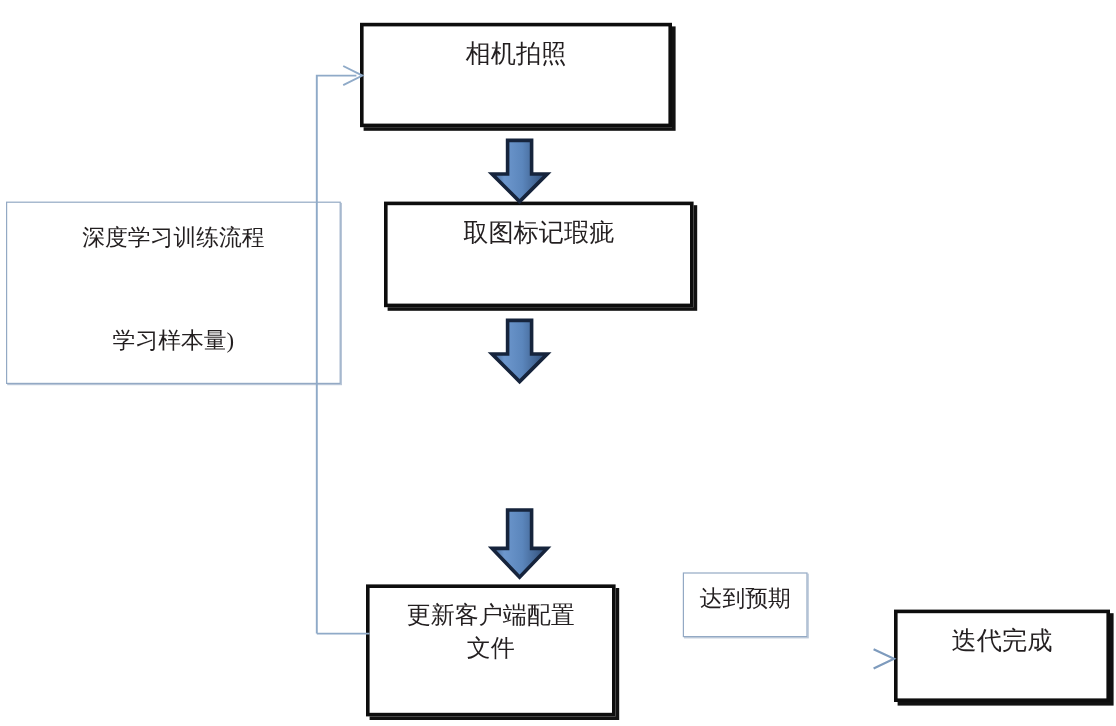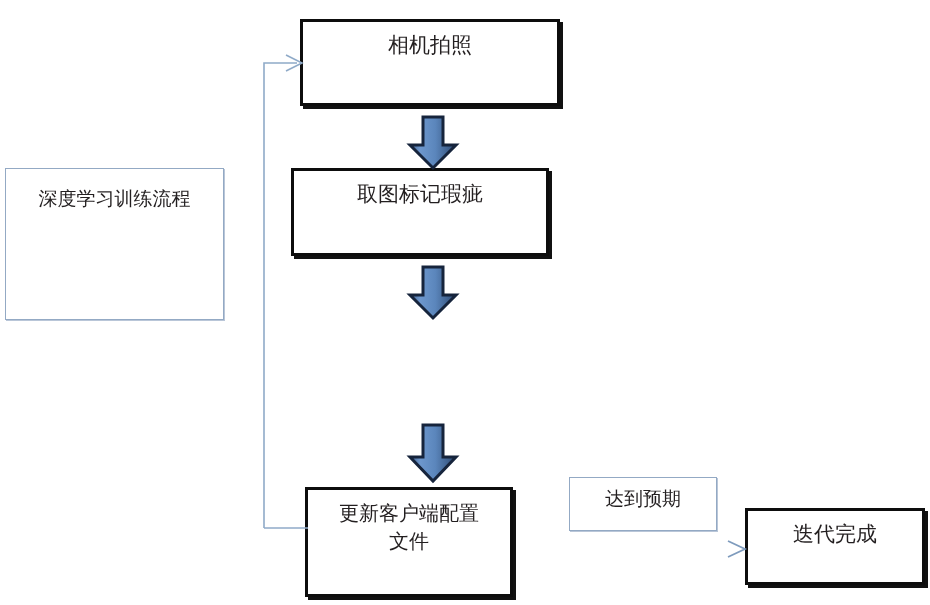--- a/index.html
+++ b/index.html
@@ -78,43 +78,44 @@
 
   
   .block-arrow { position: absolute; }
   .conn-line   { position: absolute; pointer-events: none; }
 </style>
 </head>
 <body>
 
 <div id="canvas">
 
-  <div class="node box-thin" style="left:5px; top:168px; width:219px; height:152px;">
+  <div class="node box-thin" style="left:5px; top:168px; width:279px; height:152px;">
     <div class="ann-text" style="top:16px;">深度学习训练流程</div>
+    <div class="ann-text" style="top:102px;">学习样本量)</div>
   </div>
 
   <div class="node box-heavy" style="left:300px; top:19px; width:260px; height:87px;">
     <div class="node-label label-top">相机拍照</div>
   </div>
 
-  <div class="node box-heavy" style="left:291px; top:168px; width:258px; height:88px;">
+  <div class="node box-heavy" style="left:320px; top:168px; width:258px; height:88px;">
     <div class="node-label label-top">取图标记瑕疵</div>
   </div>
 
 
   <div class="node box-heavy" style="left:745px; top:508px; width:180px; height:77px;">
     <div class="node-label label-top">迭代完成</div>
   </div>
 
   <div class="node box-heavy" style="left:305px; top:487px; width:208px; height:110px;">
     <div class="node-label label-top-s">更新客户端配置
 文件</div>
   </div>
 
-  <div class="node box-thin" style="left:569px; top:477px; width:148px; height:54px;">
+  <div class="node box-thin" style="left:569px; top:477px; width:104px; height:54px;">
     <div class="small-label">达到预期</div>
   </div>
 
   <svg class="block-arrow" style="left:405px; top:115px;" width="56" height="56" viewBox="0 0 56 56">
     <defs>
       <linearGradient id="ag1" x1="0" y1="0" x2="1" y2="0">
         <stop offset="0%" stop-color="#41618f"></stop>
         <stop offset="22%" stop-color="#6d97cd"></stop>
         <stop offset="55%" stop-color="#5b86bc"></stop>
         <stop offset="100%" stop-color="#2e4a73"></stop>

